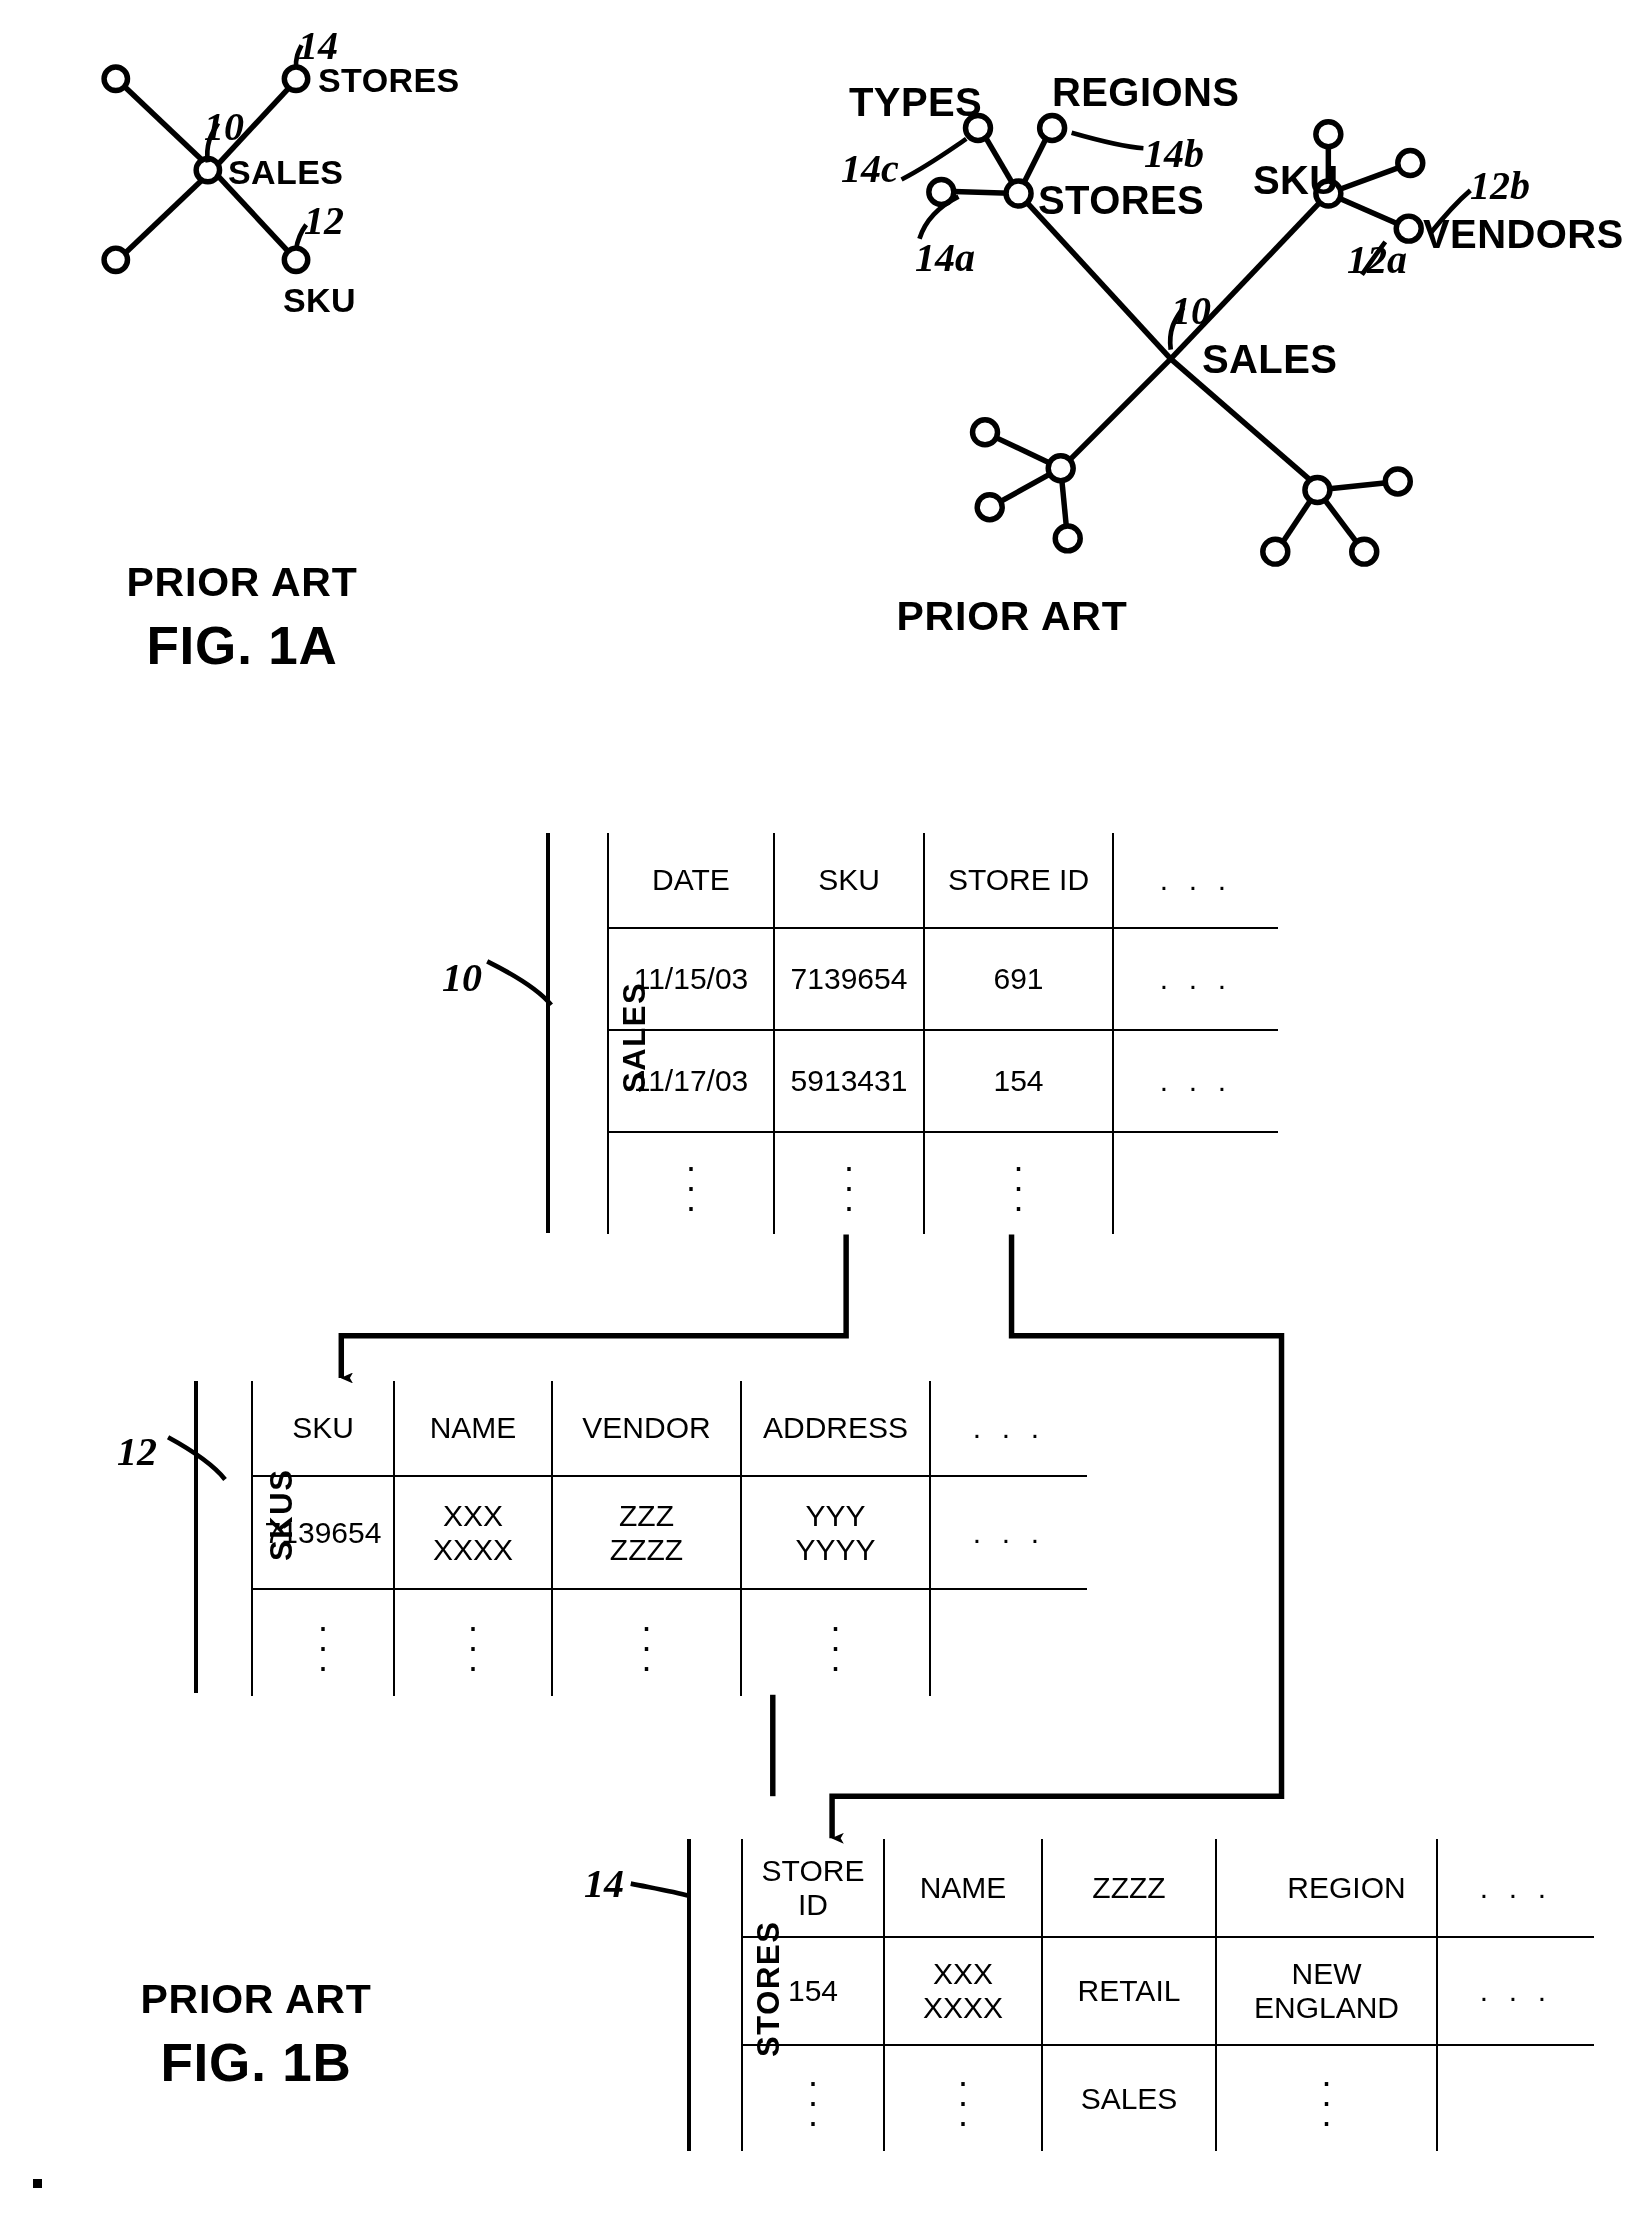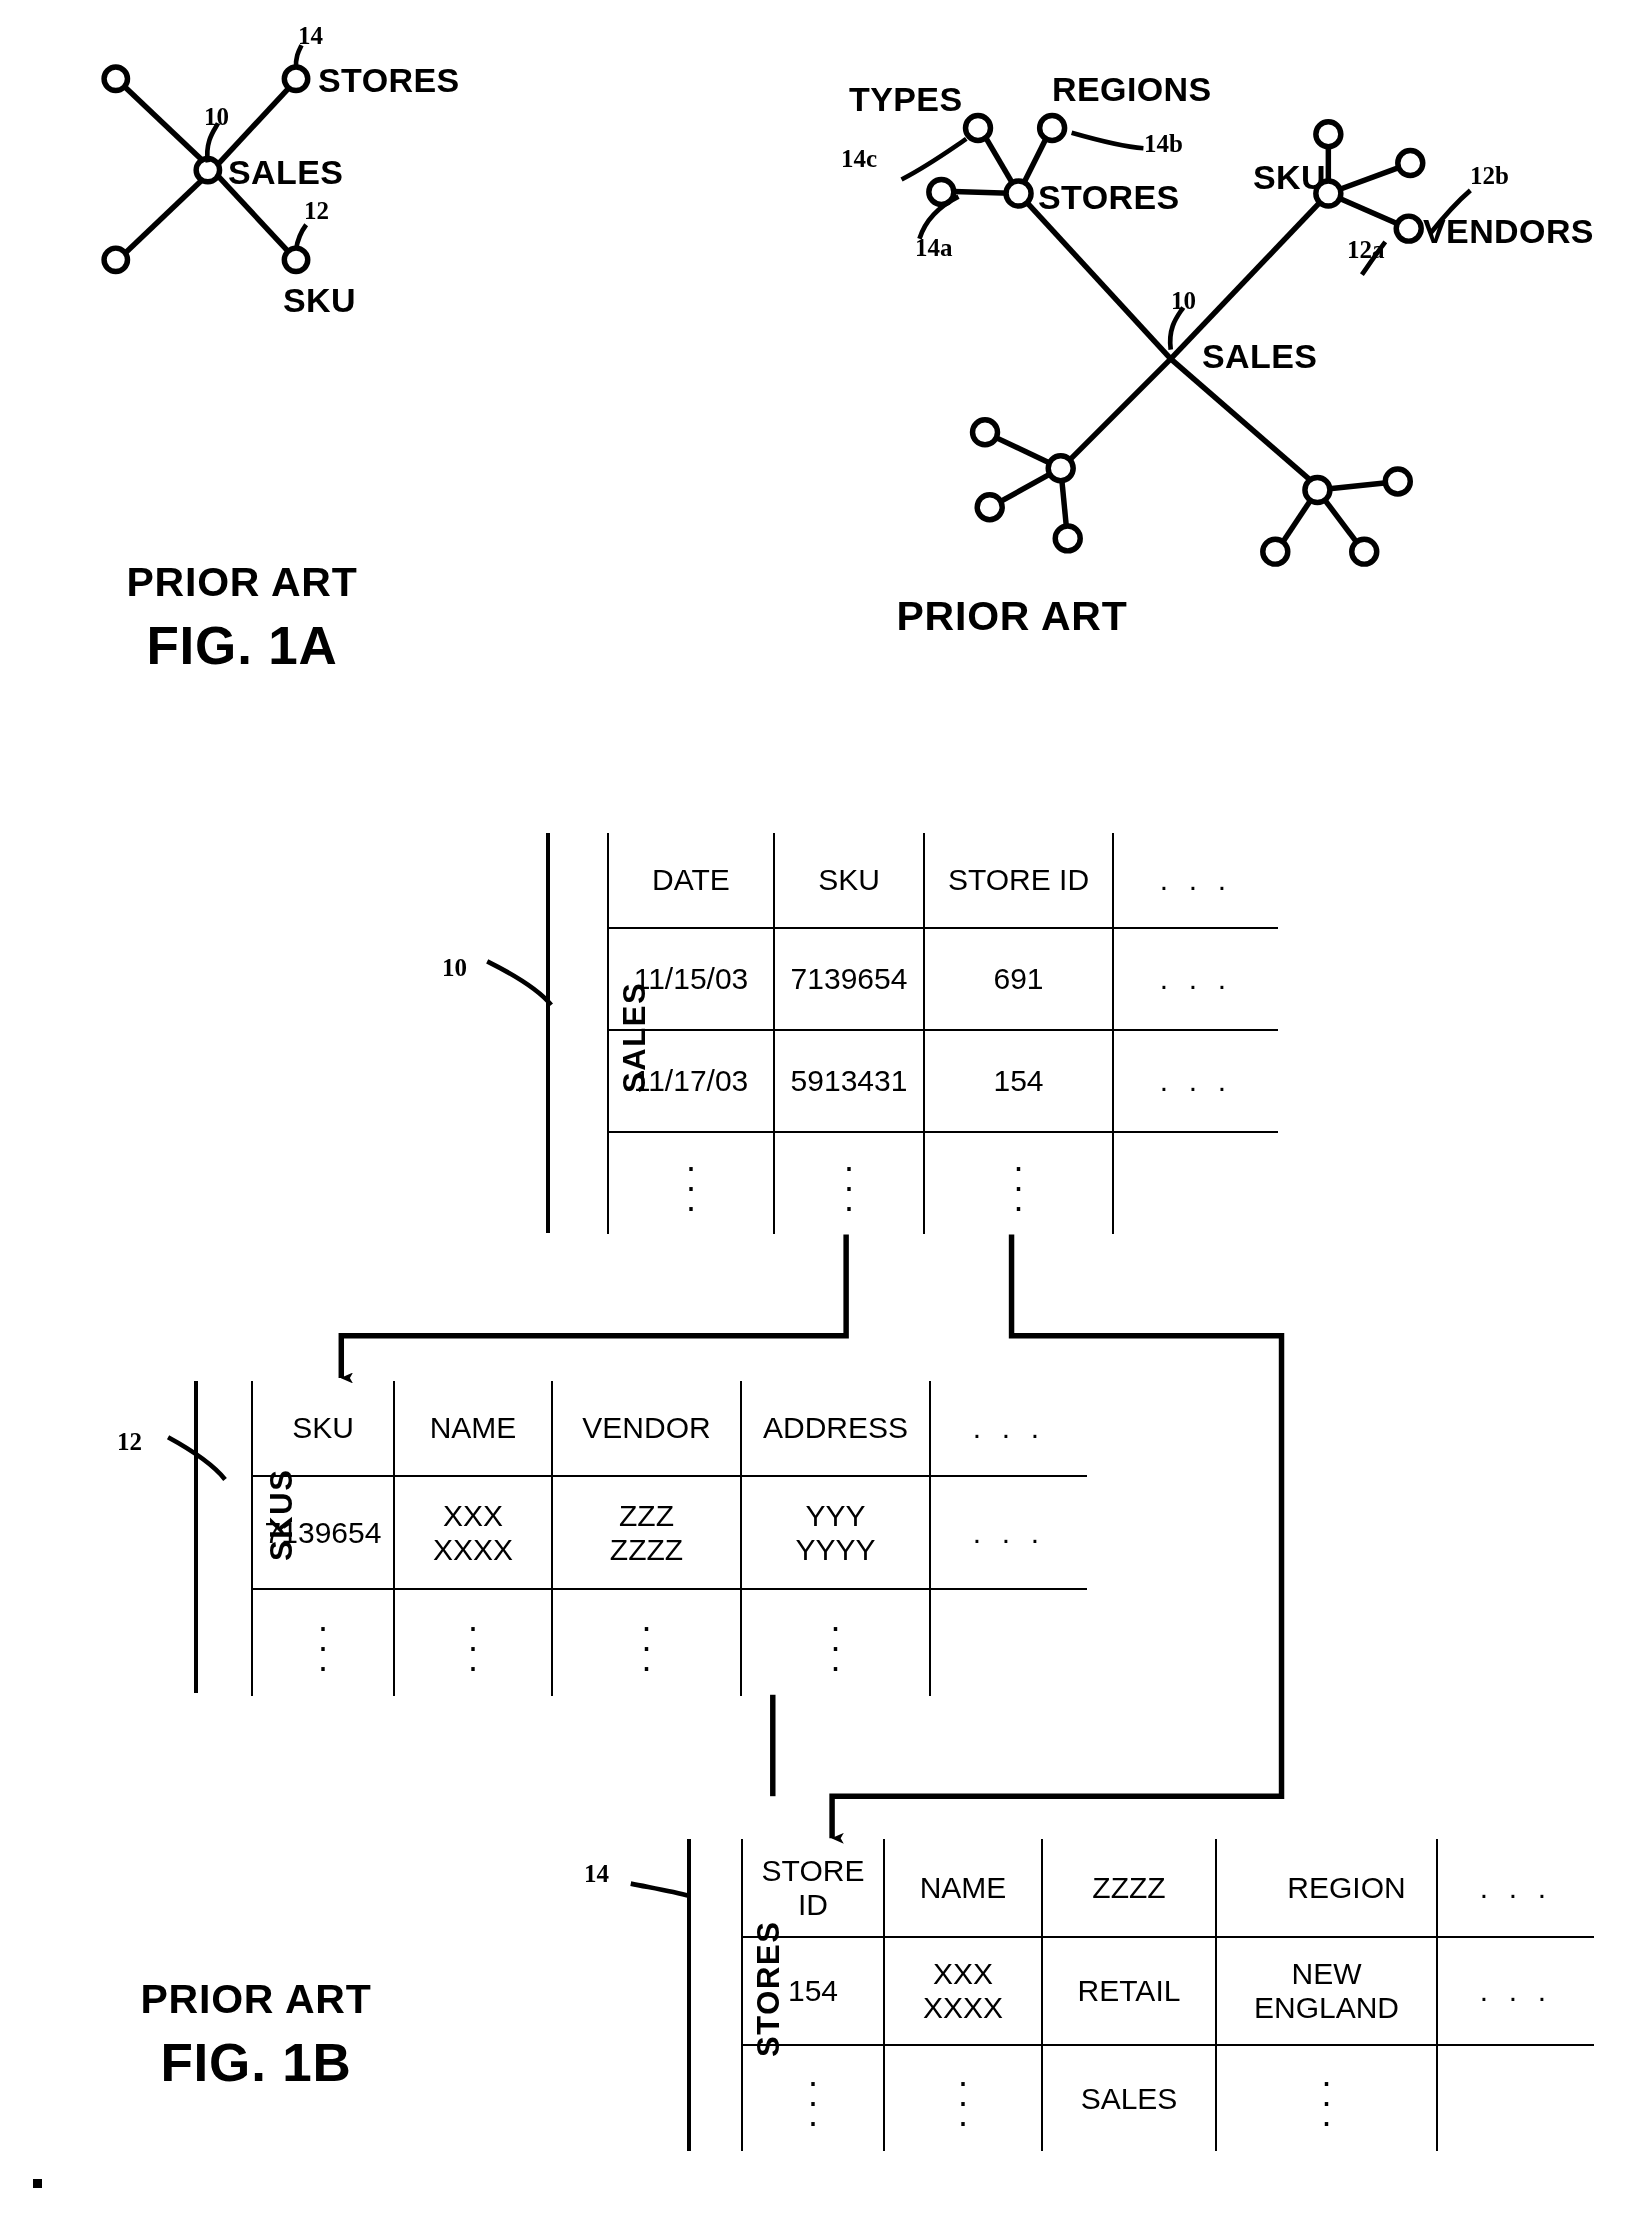--- a/index.html
+++ b/index.html
@@ -4,22 +4,22 @@
 <style>
   html,body{margin:0;padding:0;background:#fff;}
   body{
     width:1647px;height:2216px;position:relative;overflow:hidden;
     font-family:"Liberation Sans", sans-serif;color:#000;
   }
   .page{position:absolute;inset:0;}
   svg.figlayer{position:absolute;left:0;top:0;width:1647px;height:2216px;}
   .lbl{position:absolute;white-space:pre;font-family:"Liberation Sans",sans-serif;font-weight:700;color:#000;}
   .entity{font-size:34px;letter-spacing:0.4px;}
-  .entity-sm{font-size:34px;letter-spacing:0.4px;}
-  .refnum{font-family:"Liberation Serif",serif;font-weight:700;font-size:25px;}
+  .entity-sm{font-size:40px;letter-spacing:0.4px;}
+  .refnum{font-family:"Liberation Serif",serif;font-style:italic;font-weight:700;font-size:40px;}
   .caption{font-size:41px;letter-spacing:0.8px;text-align:center;}
   .caption2{font-size:53px;letter-spacing:0.8px;text-align:center;}
   .tbl{position:absolute;border-collapse:collapse;}
   .tbl td{
     border:2.3px solid #000;text-align:center;vertical-align:middle;
     font-family:"Liberation Sans",sans-serif;font-weight:400;font-size:30px;
     padding:0;line-height:1.12;
   }
   .tbl td.noright{border-right:none;}
   .tbl td.notop{border-top:none;}

